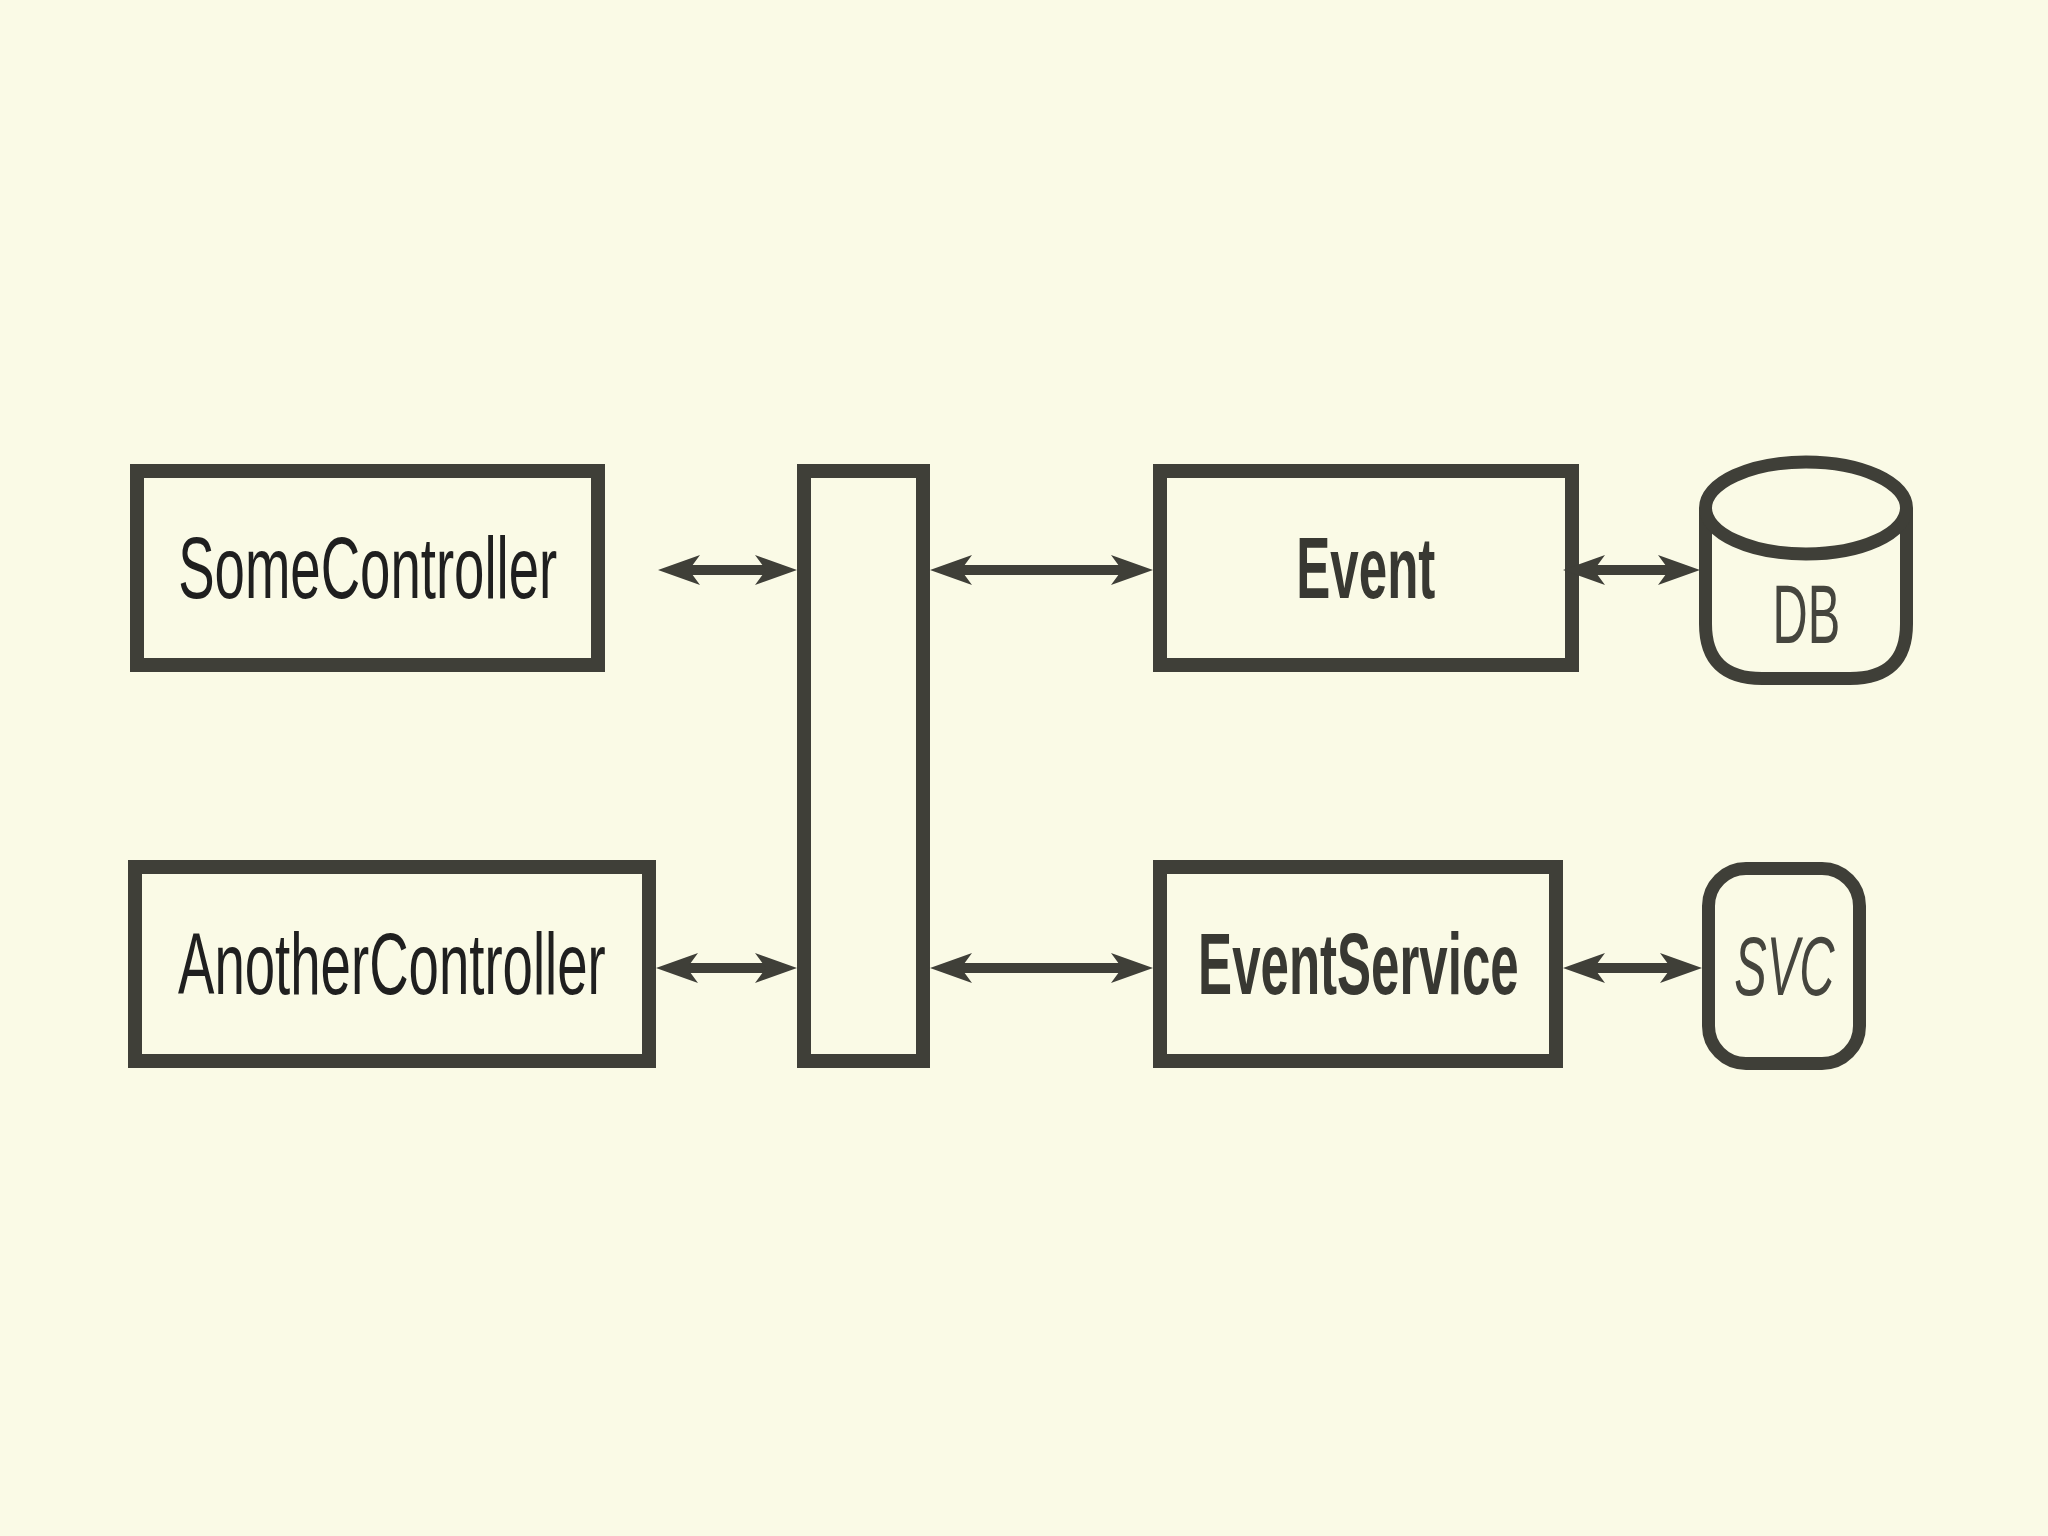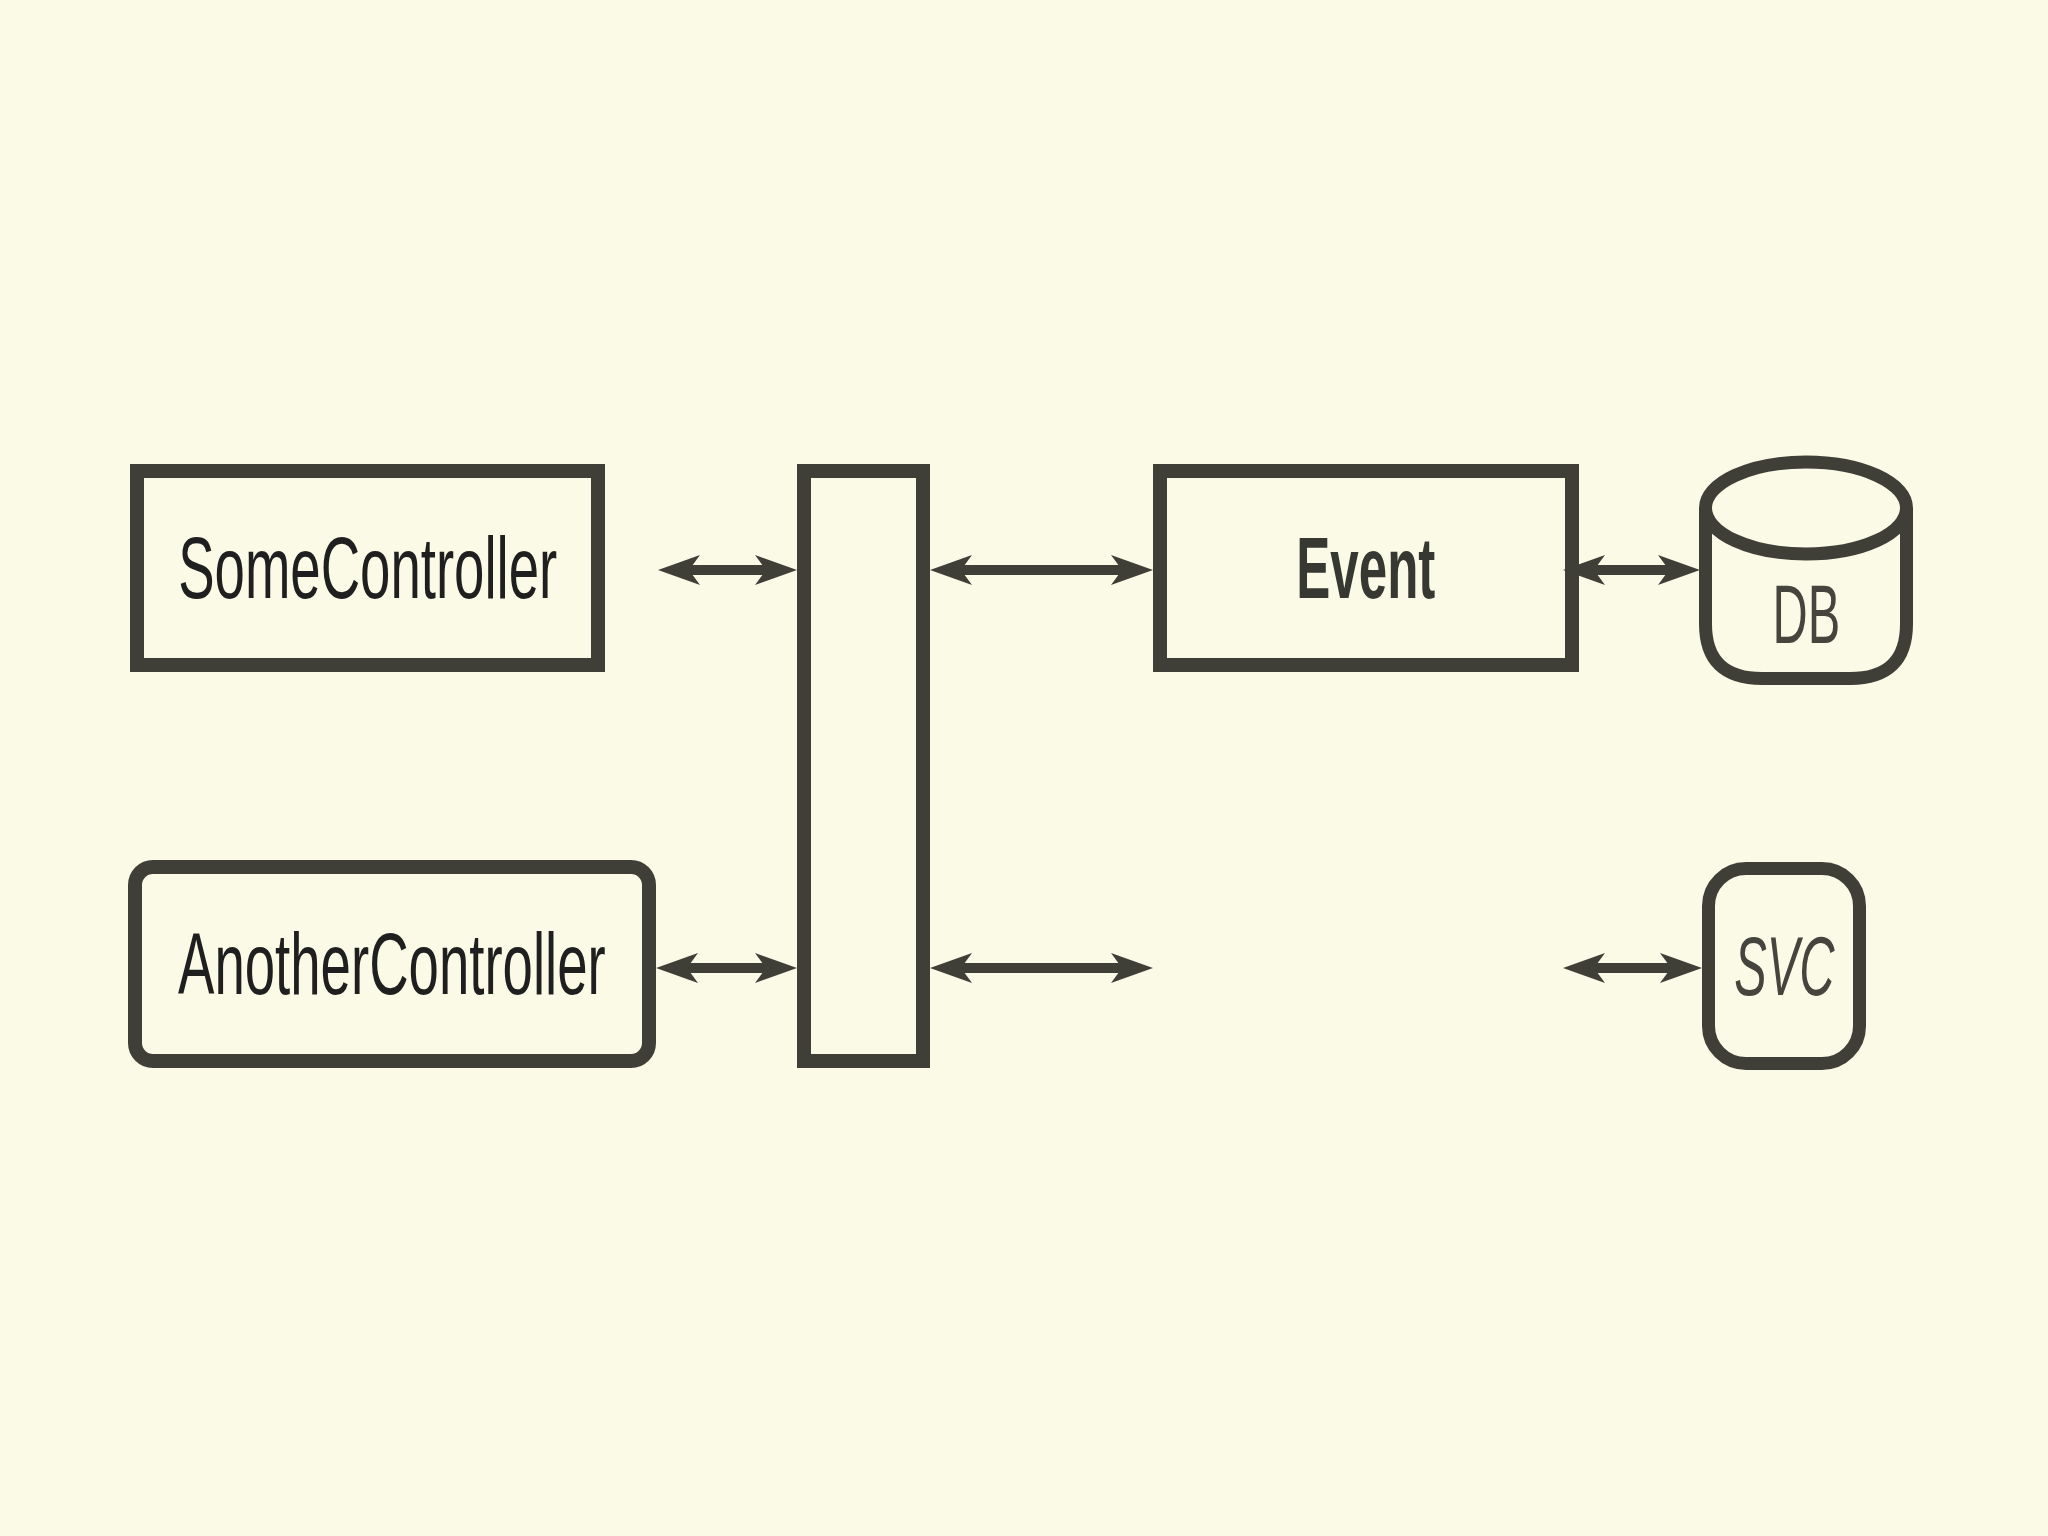--- a/index.html
+++ b/index.html
@@ -59,30 +59,33 @@
 </style>
 </head>
 <body>
 
 <div class="stage">
 
   <div class="node" style="left:130px; top:464px; width:475px; height:208px;">
     <span class="lbl lbl-thin">SomeController</span>
   </div>
 
-  <div class="node" style="left:128px; top:860px; width:528px; height:208px;border-radius:25px;">
+  <div class="node" style="left:128px; top:860px; width:528px; height:208px;">
     <span class="lbl lbl-thin">AnotherController</span>
   </div>
 
   <div class="node" style="left:797px; top:464px; width:133px; height:604px;"></div>
 
   <div class="node" style="left:1153px; top:464px; width:426px; height:208px;">
     <span class="lbl lbl-bold">Event</span>
   </div>
 
+  <div class="node" style="left:1153px; top:860px; width:410px; height:208px;">
+    <span class="lbl lbl-bold">EventService</span>
+  </div>
 
   <div class="shape-wrap" style="left:1698px; top:454px; width:216px; height:232px;">
     <svg width="216" height="232" viewBox="0 0 216 232">
       <path class="body" d="M 7.5 54 L 7.5 170 Q 7.5 224.5 64 224.5 L 152 224.5 Q 208.5 224.5 208.5 170 L 208.5 54" fill="none" stroke="#3f3f38" stroke-width="13"></path>
       <ellipse cx="108" cy="54" rx="100.5" ry="46" fill="#fafae6" stroke="#3f3f38" stroke-width="13"></ellipse>
     </svg>
     <div class="overlay db-overlay">
       <span class="lbl lbl-small">DB</span>
     </div>
   </div>

